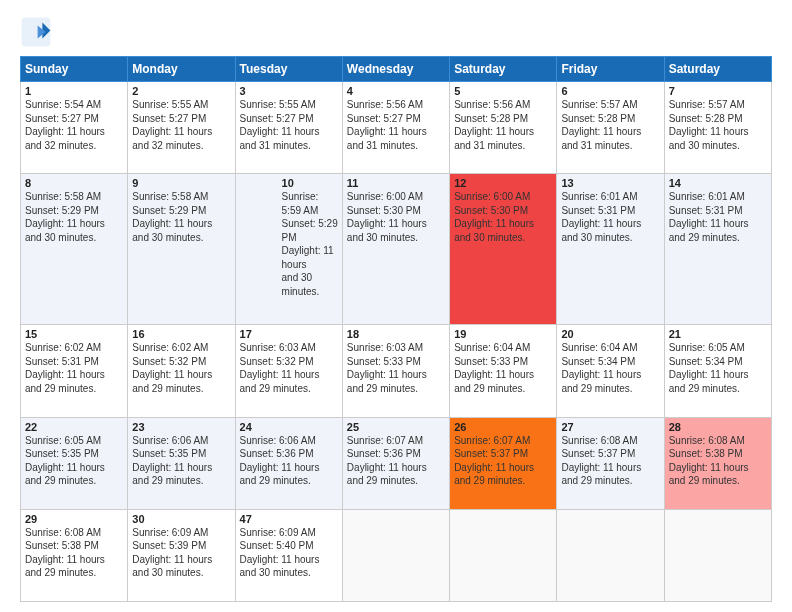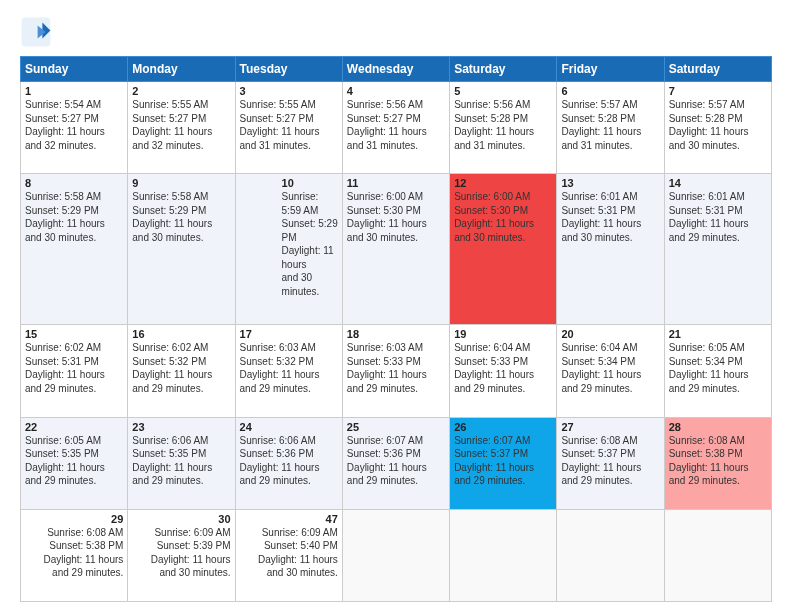--- a/index.html
+++ b/index.html
@@ -78,21 +78,20 @@
       background: #fff;
     }
     .calendar tr:nth-child(even) td {
       background: #f5f5f5;
     }
     .calendar tbody tr td {
       height: 78px;
     }
     .calendar tbody tr:last-child td {
       height: 78px;
-      text-align: right;
     }
     .day-num {
       font-size: 11px;
       font-weight: bold;
       color: #222;
       display: block;
       margin-bottom: 1px;
     }
     .day-info {
       color: #333;
@@ -313,21 +312,21 @@
 Daylight: 11 hours
 and 29 minutes.</div>
           </td>
           <td style="background: rgb(240, 244, 250);">
             <span class="day-num">25</span>
             <div class="day-info" style="white-space: pre-line;">Sunrise: 6:07 AM
 Sunset: 5:36 PM
 Daylight: 11 hours
 and 29 minutes.</div>
           </td>
-          <td style="background: #0ea5e9;">
+          <td style="background: #f97316;">
             <span class="day-num">26</span>
             <div class="day-info" style="white-space: pre-line;">Sunrise: 6:07 AM
 Sunset: 5:37 PM
 Daylight: 11 hours
 and 29 minutes.</div>
           </td>
           <td style="background: rgb(240, 244, 250);">
             <span class="day-num">27</span>
             <div class="day-info" style="white-space: pre-line;">Sunrise: 6:08 AM
 Sunset: 5:37 PM

